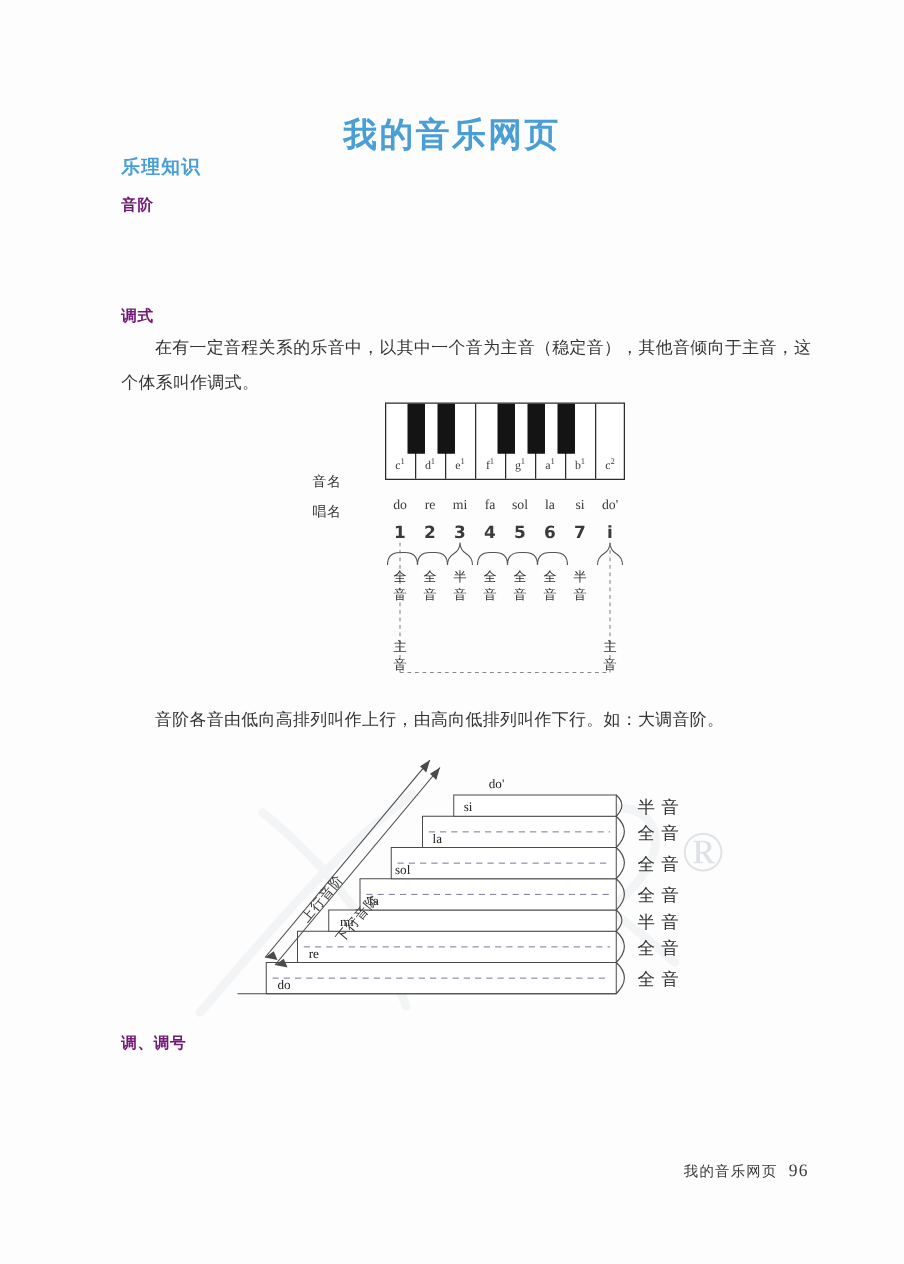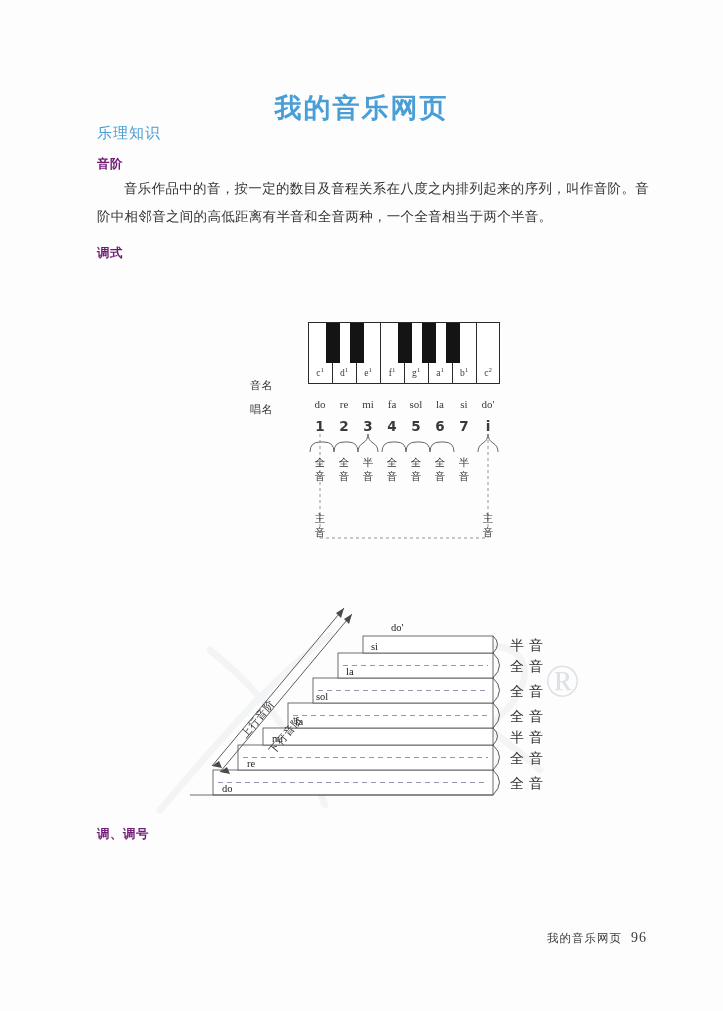--- a/index.html
+++ b/index.html
@@ -52,21 +52,21 @@
     font-size: 27px;
     letter-spacing: 2px;
     color: #4a9ed6;
     z-index: 3;
   }
   .subtitle {
     position: absolute;
     left: 97px;
     top: 124px;
     font-family: "DejaVu Sans", "Liberation Sans", sans-serif;
-    font-weight: normal;
+    font-weight: bold;
     font-size: 15px;
     letter-spacing: 1px;
     color: #4a9ed6;
     z-index: 3;
   }
 
   .sec-head {
     position: absolute;
     left: 97px;
     font-family: "DejaVu Sans", "Liberation Sans", sans-serif;
@@ -227,23 +227,23 @@
       <path d="M200 170 C230 110 270 60 330 30 C360 18 385 40 370 70 C350 110 300 130 250 140"></path>
       <path d="M255 60 C300 80 345 110 390 150"></path>
     </g>
   </svg>
   <div class="wm-r">®</div>
 
   <div class="title">我的音乐网页</div>
   <div class="subtitle">乐理知识</div>
 
   <div class="sec-head" style="top:156px">音阶</div>
-  <div class="para" style="top:175px">音乐作品中的音，按一定的数目及音程关系在八度之内排列起来的序列，叫作音阶。音阶中相邻音之间的高低距离有半音和全音两种，一个全音相当于两个半音。</div>
 
   <div class="sec-head" style="top:245px">调式</div>
+  <div class="para" style="top:264px">在有一定音程关系的乐音中，以其中一个音为主音（稳定音），其他音倾向于主音，这个体系叫作调式。</div>
 
   <div id="kbd-fig">
 
     <div class="rowlabel" style="left:0; top:56px">音名</div>
     <div class="rowlabel" style="left:0; top:80px">唱名</div>
 
     <div class="kb">
       <div class="wkey" style="left:0px"></div>
       <div class="wkey" style="left:24px"></div>
       <div class="wkey" style="left:48px"></div>
@@ -312,20 +312,21 @@
     <div class="iv-col" style="left:106px; top:134px"><span>半<br>音</span></div>
     <div class="iv-col" style="left:130px; top:134px"><span>全<br>音</span></div>
     <div class="iv-col" style="left:154px; top:134px"><span>全<br>音</span></div>
     <div class="iv-col" style="left:178px; top:134px"><span>全<br>音</span></div>
     <div class="iv-col" style="left:202px; top:134px"><span>半<br>音</span></div>
 
     <div class="tonic-col" style="left:58px;  top:190px"><span>主<br>音</span></div>
     <div class="tonic-col" style="left:226px; top:190px"><span>主<br>音</span></div>
   </div>
 
+  <div class="para" style="top:562px">音阶各音由低向高排列叫作上行，由高向低排列叫作下行。如：大调音阶。</div>
 
   <div id="stair-fig">
     <svg style="position:absolute; left:0; top:0; width:420px; height:215px;">
 
       <g fill="#ffffff" stroke="#4a4a4a" stroke-width="0.8">
         <rect x="33" y="170" width="280" height="25"></rect>
         <rect x="58" y="145" width="255" height="25"></rect>
         <rect x="83" y="128" width="230" height="17"></rect>
         <rect x="108" y="103" width="205" height="25"></rect>
         <rect x="133" y="78" width="180" height="25"></rect>

